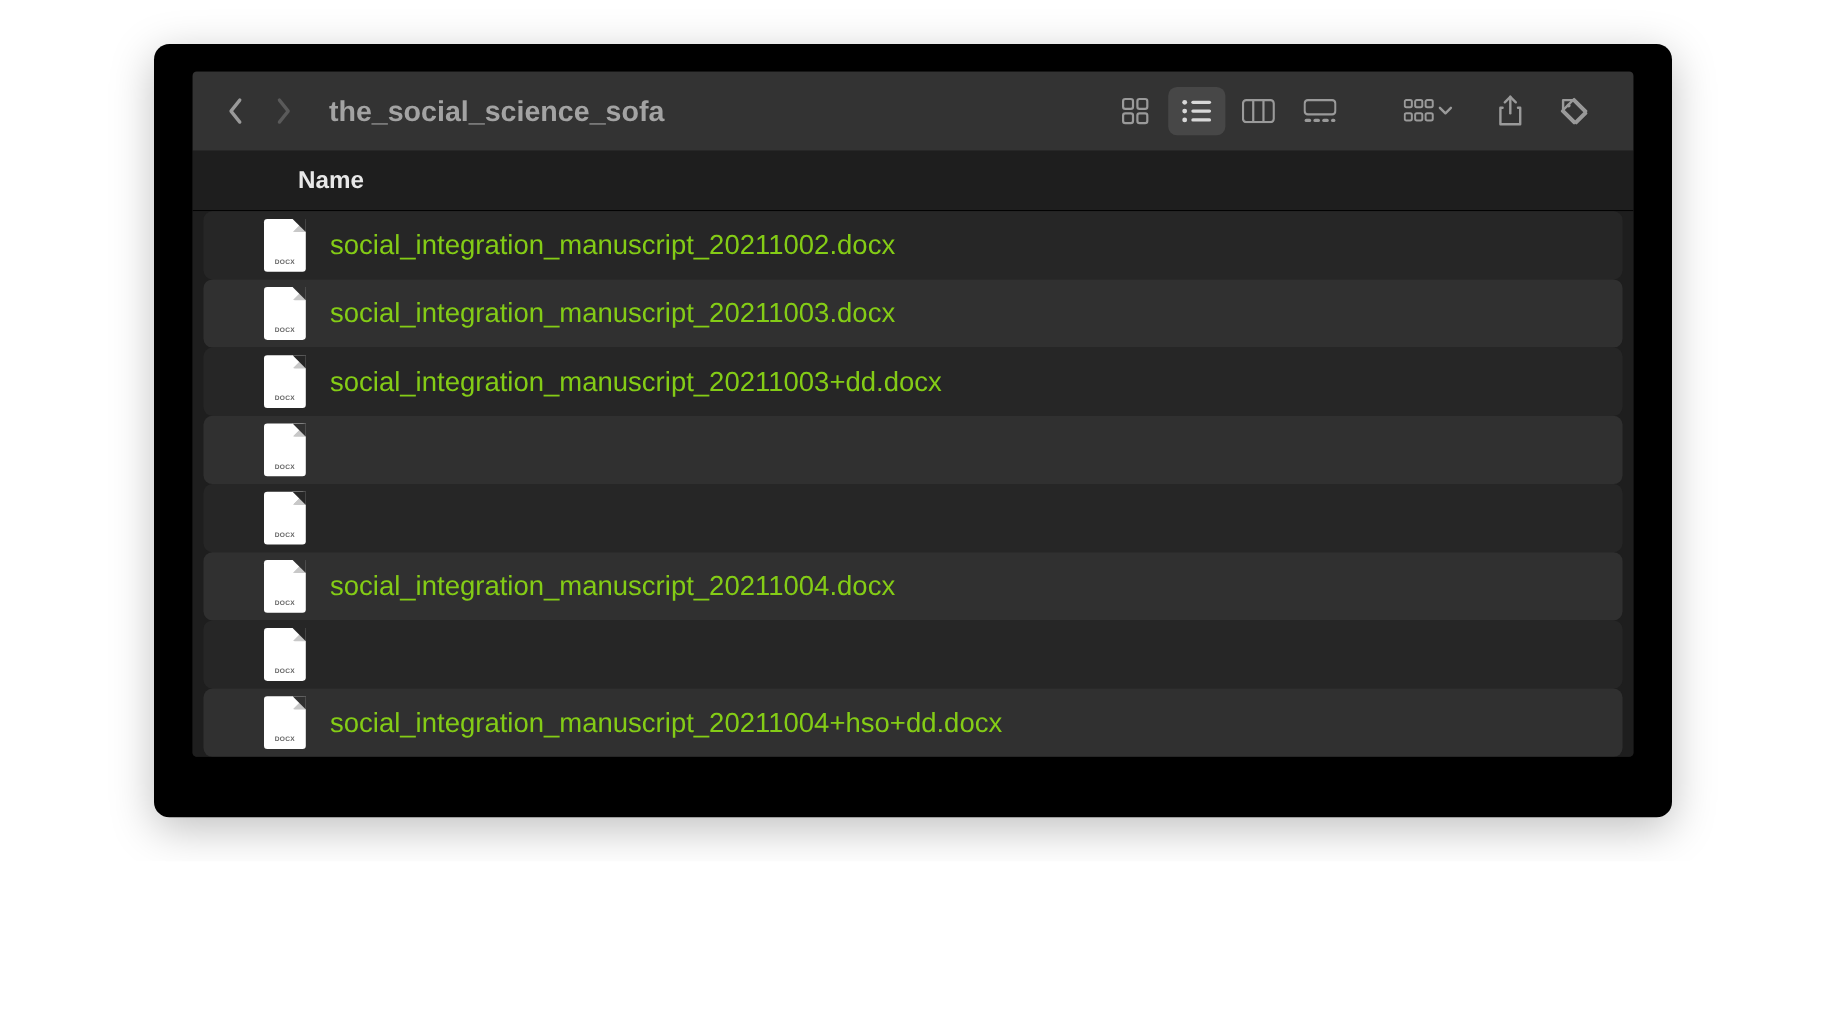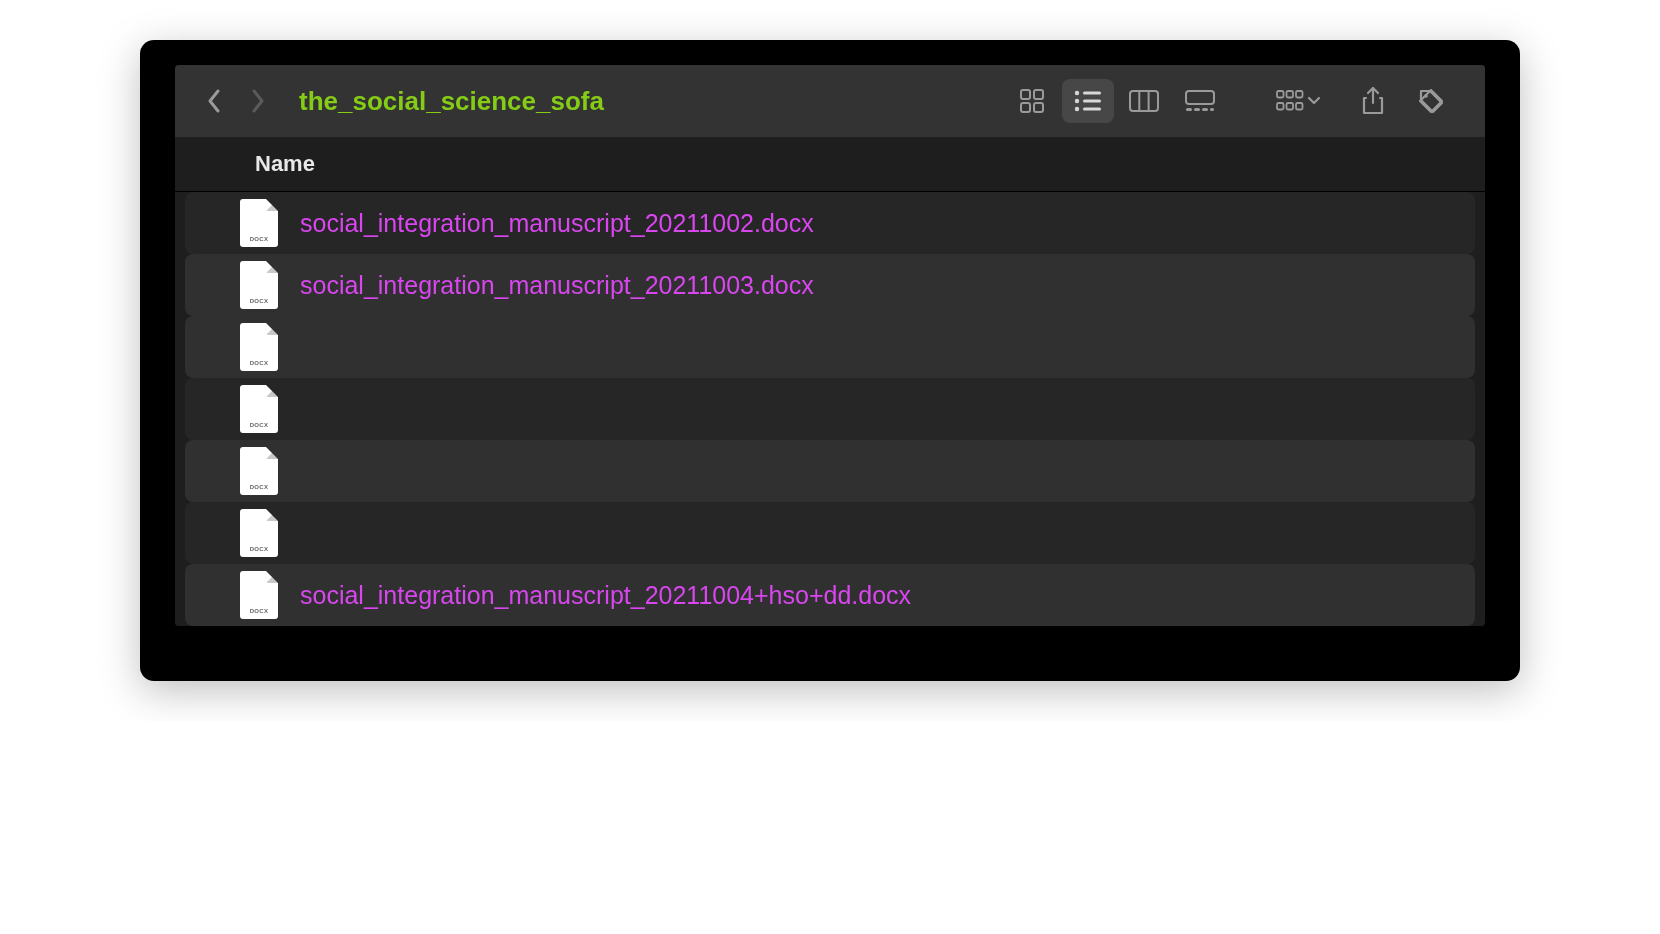--- a/index.html
+++ b/index.html
@@ -43,21 +43,21 @@
     .nav-arrow {
       width: 22px;
       height: 22px;
       display: flex;
       align-items: center;
       justify-content: center;
     }
     .folder-title {
       font-size: 26px;
       font-weight: 600;
-      color: #84cc16;
+      color: #a3a3a3;
       flex: 1;
     }
     .view-controls {
       display: flex;
       align-items: center;
       gap: 4px;
       margin-right: 50px;
     }
     .view-btn {
       width: 52px;
@@ -90,20 +90,21 @@
     }
     .column-header {
       background: #1e1e1e;
       padding: 14px 80px;
       border-bottom: 1px solid #000000;
     }
     .column-header span {
       color: #e8e8e8;
       font-size: 22px;
       font-weight: 600;
+      margin-left: 16px;
     }
     .file-list {
       background: #1e1e1e;
     }
     .file-row {
       display: flex;
       align-items: center;
       height: 62px;
       padding: 0 20px 0 55px;
       gap: 22px;
@@ -151,21 +152,21 @@
     .file-row.even .file-icon::after {
       border-top-color: #303030;
     }
     .docx-label {
       font-size: 6px;
       font-weight: 700;
       color: #666;
       letter-spacing: 0.3px;
     }
     .file-name {
-      color: #d946ef;
+      color: #84cc16;
       font-size: 25px;
       font-weight: 400;
       white-space: nowrap;
     }
   </style>
 </head>
 <body>
 
 <div class="outer-frame">
   <div class="window">
@@ -266,34 +267,41 @@
             <span class="docx-label">DOCX</span>
           </div>
         <div class="file-name">social_integration_manuscript_20211002.docx</div>
       </div>
       <div class="file-row even">
         <div class="file-icon">
             <span class="docx-label">DOCX</span>
           </div>
         <div class="file-name">social_integration_manuscript_20211003.docx</div>
       </div>
+      <div class="file-row odd">
+        <div class="file-icon">
+            <span class="docx-label">DOCX</span>
+          </div>
+        <div class="file-name">social_integration_manuscript_20211003+dd.docx</div>
+      </div>
       <div class="file-row even">
         <div class="file-icon">
             <span class="docx-label">DOCX</span>
           </div>
       </div>
       <div class="file-row odd">
         <div class="file-icon">
             <span class="docx-label">DOCX</span>
           </div>
       </div>
       <div class="file-row even">
         <div class="file-icon">
             <span class="docx-label">DOCX</span>
           </div>
+        <div class="file-name">social_integration_manuscript_20211004.docx</div>
       </div>
       <div class="file-row odd">
         <div class="file-icon">
             <span class="docx-label">DOCX</span>
           </div>
       </div>
       <div class="file-row even">
         <div class="file-icon">
             <span class="docx-label">DOCX</span>
           </div>

